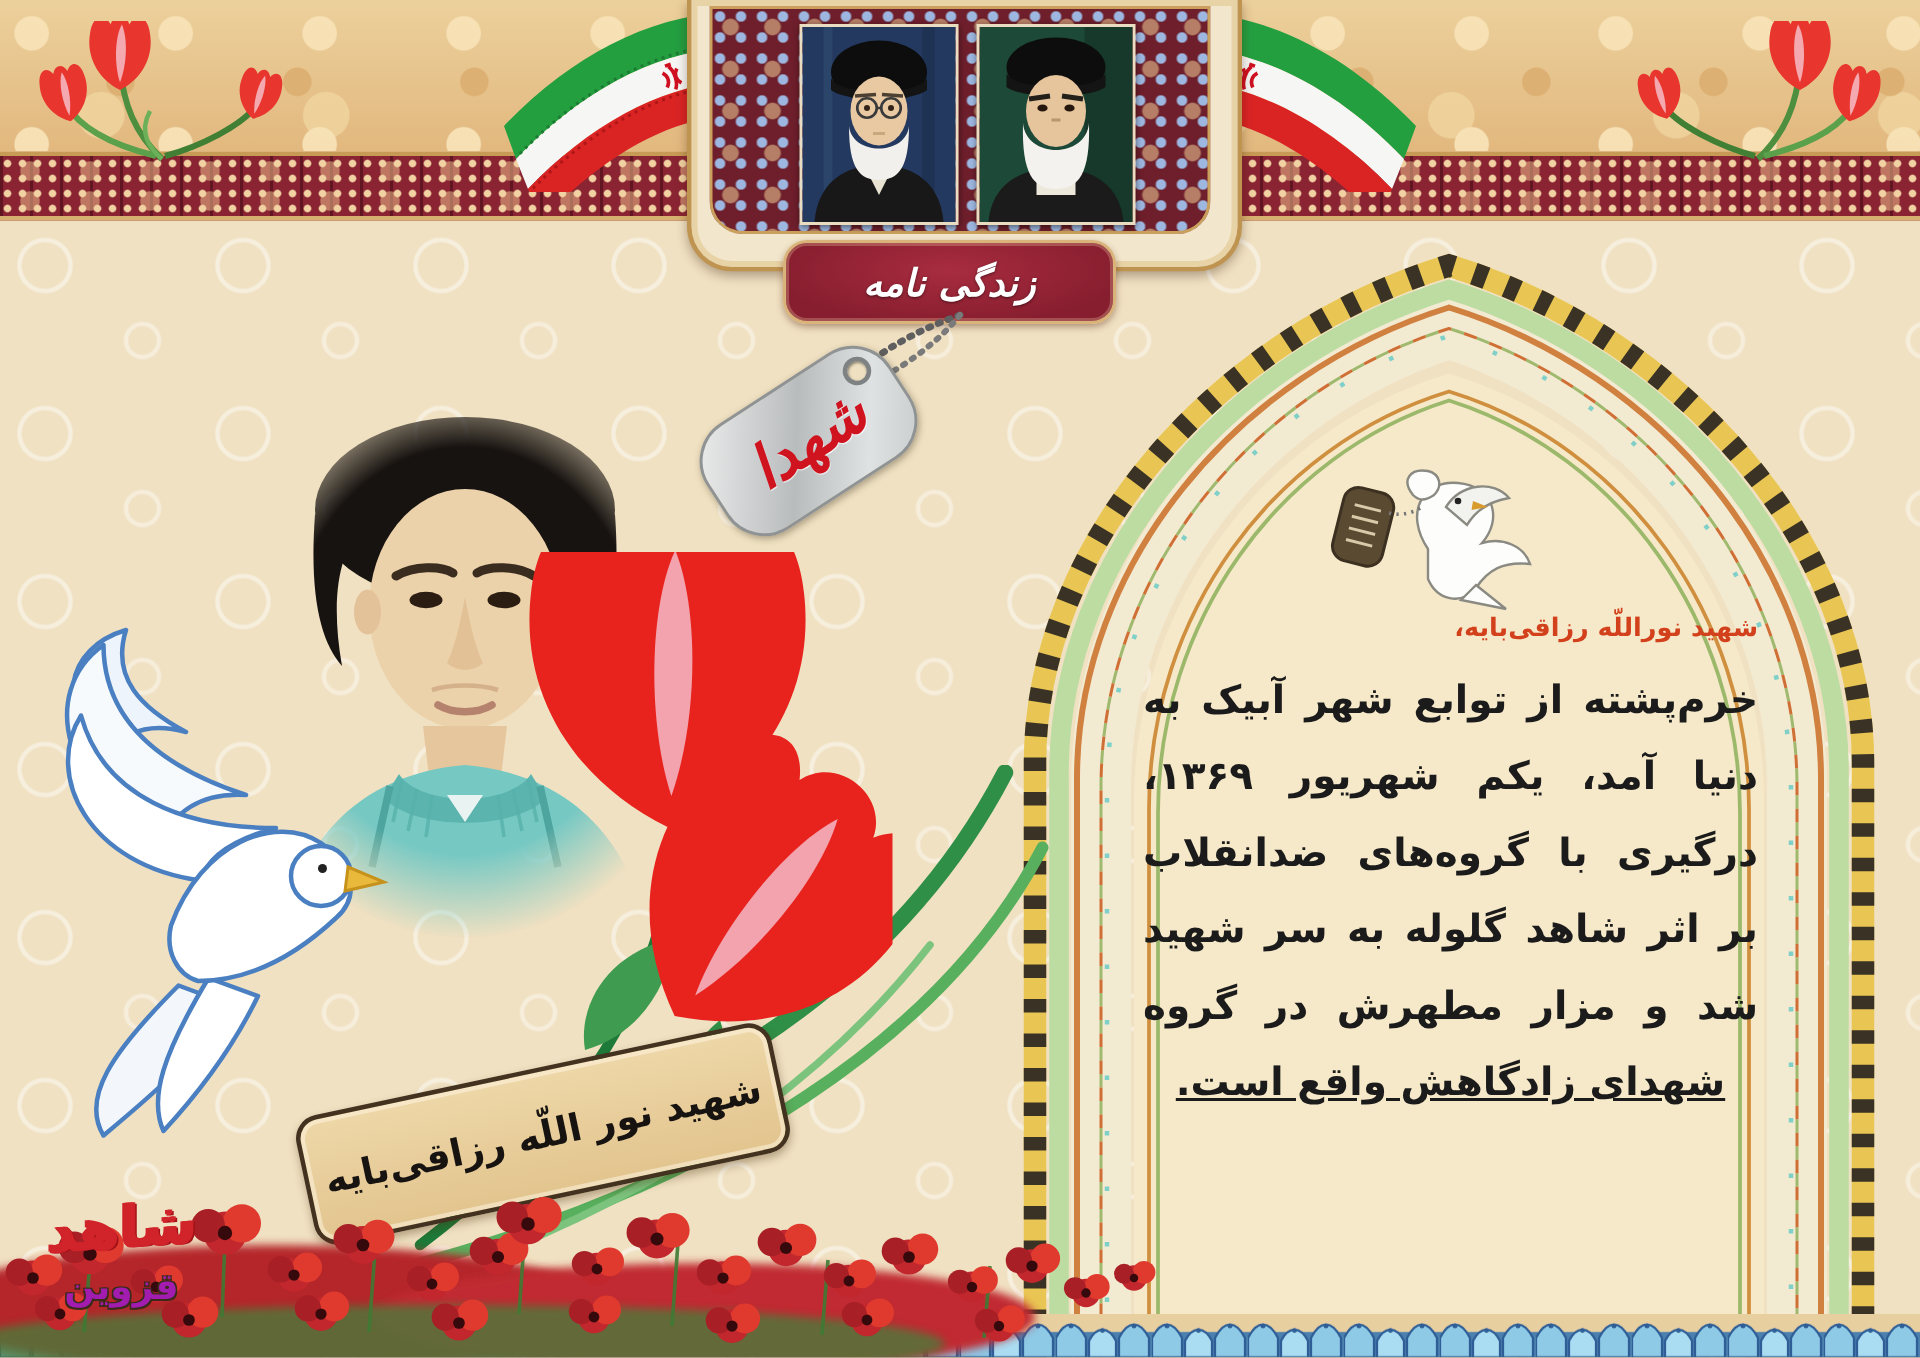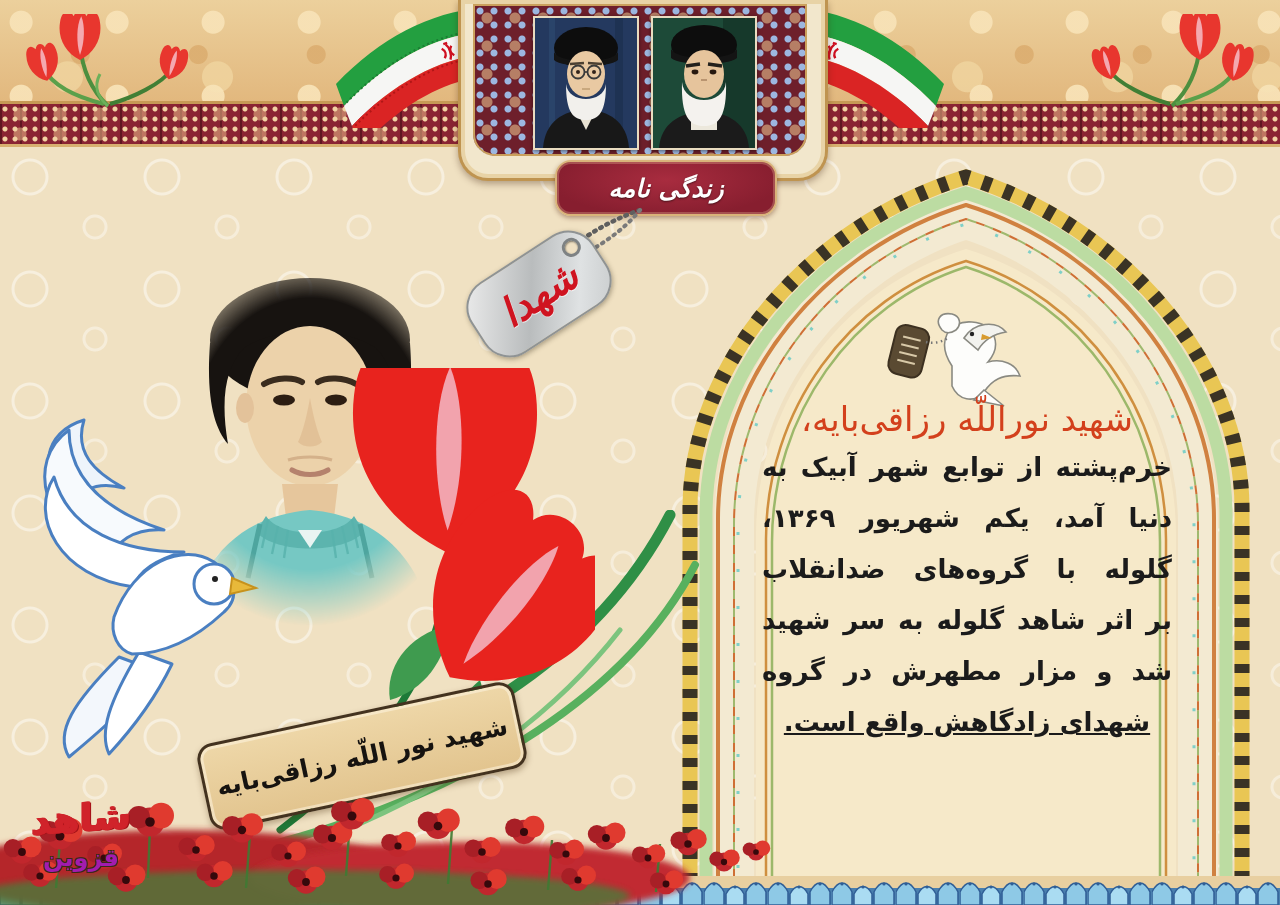--- a/index.html
+++ b/index.html
@@ -52,21 +52,21 @@
       radial-gradient(circle 7px at 50% 50%, rgba(240,205,150,.55) 0 5px, rgba(0,0,0,0) 6px),
       #6e1f2b;
     background-size:14px 14px,28px 28px,100% 100%;
     box-shadow:inset 0 0 0 2px #caa05c;}
   .portrait{position:absolute;top:16px;width:102px;height:130px;border:2px solid #e9dcc0;box-shadow:0 1px 4px rgba(0,0,0,.5);}
   .portrait-khamenei{left:72px;}
   .portrait-khomeini{left:190px;}
   .portrait svg{display:block;}
 
   
-  .bio-banner{position:absolute;left:555px;top:160px;width:218px;height:52px;z-index:5;
+  .bio-banner{position:absolute;left:522px;top:160px;width:218px;height:52px;z-index:5;
     background:radial-gradient(ellipse at 50% 35%,#a82c3f,#871e2f 75%);
     border:2px solid #d9b37a;border-radius:16px;
     box-shadow:0 2px 5px rgba(80,30,10,.4), inset 0 0 0 2px rgba(255,230,180,.25);
     display:flex;align-items:center;justify-content:center;}
   .bio-banner-label{color:#fff;font-size:25px;font-weight:bold;font-style:italic;letter-spacing:1px;direction:rtl;text-shadow:0 1px 2px rgba(0,0,0,.5);}
 
   
   .chain{position:absolute;left:536px;top:206px;width:140px;height:70px;z-index:5;}
   .dog-tag{position:absolute;left:466px;top:252px;width:142px;height:80px;z-index:6;
     transform:rotate(-33deg);
@@ -95,21 +95,21 @@
     background:linear-gradient(#eed7a8,#e2c48e);
     border:3px solid #43321f;border-radius:16px;
     box-shadow:inset 0 0 0 3px rgba(255,248,230,.5),0 3px 6px rgba(70,40,10,.35);
     display:flex;align-items:center;justify-content:center;}
   .name-plate-label{color:#161310;font-size:25px;font-weight:bold;direction:rtl;white-space:nowrap;}
 
   
   .arch{position:absolute;left:652px;top:163px;width:628px;height:742px;z-index:2;}
   .arch-doves{position:absolute;left:856px;top:312px;width:180px;height:100px;z-index:3;}
   .bio-text{position:absolute;left:762px;top:396px;width:410px;z-index:4;direction:rtl;}
-  .bio-title{color:#d3401c;font-size:34px;font-weight:normal;text-align:center;line-height:46px;}
+  .bio-title{color:#d3401c;font-size:17px;font-weight:bold;line-height:46px;}
   .bio-line{color:#1b1b1b;font-size:26px;font-weight:bold;line-height:51px;white-space:nowrap;
     text-align:justify;text-align-last:justify;}
   .bio-line.last{text-align-last:center;white-space:normal;text-decoration:underline;}
 
   
   .tile-border{position:absolute;left:0;top:876px;width:1280px;height:29px;z-index:8;}
   .poppy-field{position:absolute;left:0;top:792px;width:790px;height:113px;z-index:9;}
   .logo{position:absolute;left:22px;top:798px;width:118px;z-index:10;text-align:center;}
   .logo-mark{color:#d0232a;font-size:38px;font-weight:bold;line-height:40px;transform:skewY(-4deg);
     text-shadow:1px 0 #d0232a,-1px 0 #d0232a,0 1px #d0232a,2px 1px #a31218;direction:rtl;}
@@ -327,21 +327,21 @@
     </g>
     <circle cx="116" cy="22" r="2.2" fill="#222"></circle>
     <path d="M126,22 L136,26 L125,28 Z" fill="#d89b2e"></path>
     <path d="M70,30 C78,32 86,30 92,26" stroke="#777" stroke-width="2.4" fill="none" stroke-dasharray="1.5 3.5"></path>
   </svg>
 
   <div class="bio-text">
     <div class="bio-title">شهید نوراللّه رزاقی‌بایه،</div>
     <div class="bio-line">خرم‌پشته از توابع شهر آبیک به</div>
     <div class="bio-line">دنیا آمد، یکم شهریور ۱۳۶۹،</div>
-    <div class="bio-line">گلوله با گروه‌های ضدانقلاب</div>
+    <div class="bio-line">درگیری با گروه‌های ضدانقلاب</div>
     <div class="bio-line">بر اثر شاهد گلوله به سر شهید</div>
     <div class="bio-line">شد و مزار مطهرش در گروه</div>
     <div class="bio-line last">شهدای زادگاهش واقع است.</div>
   </div>
 
   <svg class="tile-border" viewBox="0 0 1280 29" preserveAspectRatio="none">
     <defs>
       <pattern id="tiles" width="64" height="29" patternUnits="userSpaceOnUse">
         <rect width="64" height="29" fill="#e8cfa0"></rect>
         <rect y="12" width="64" height="17" fill="#4a7fae"></rect>

